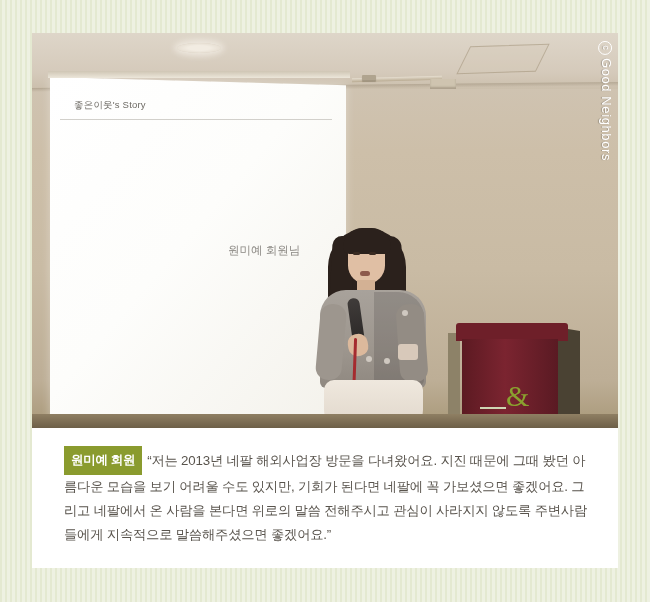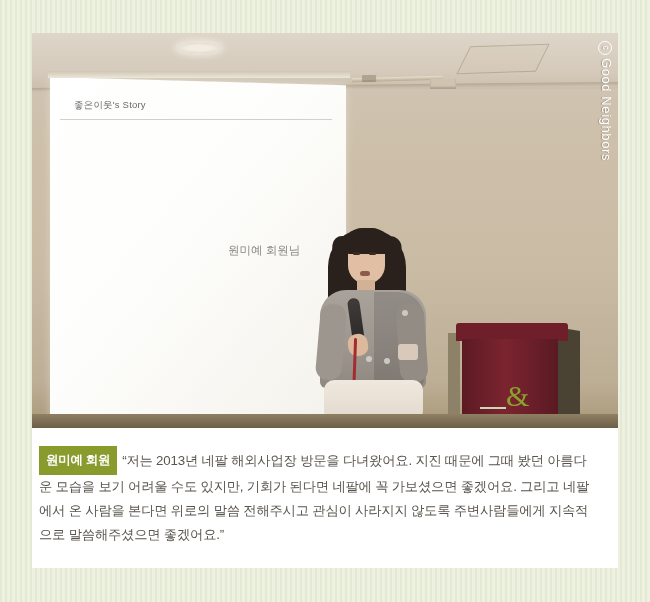--- a/index.html
+++ b/index.html
@@ -347,21 +347,21 @@
 
   
   #caption {
     position: absolute;
     left: 32px;
     top: 428px;
     width: 586px;
     height: 140px;
     background: #ffffff;
     box-sizing: border-box;
-    padding: 18px 22px 0 7px;
+    padding: 18px 22px 0 32px;
   }
   #caption-line-wrap {
     font-size: 13.3px;
     line-height: 24px;
     color: #4d4944;
     letter-spacing: -.2px;
   }
   #name-badge {
     display: inline-block;
     background: #8a9b2e;

